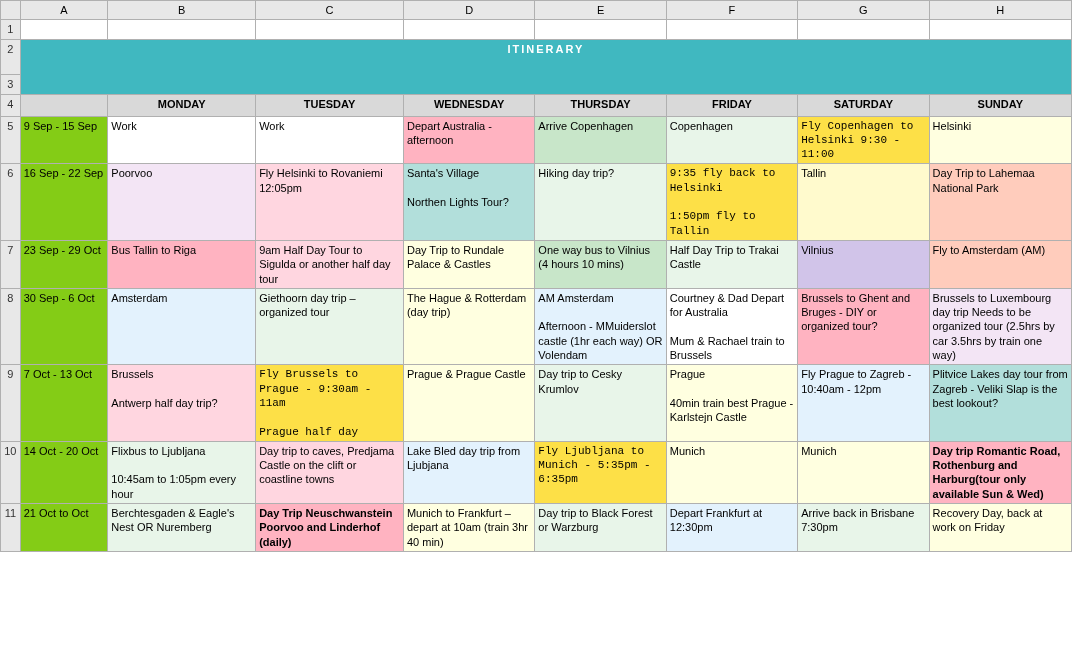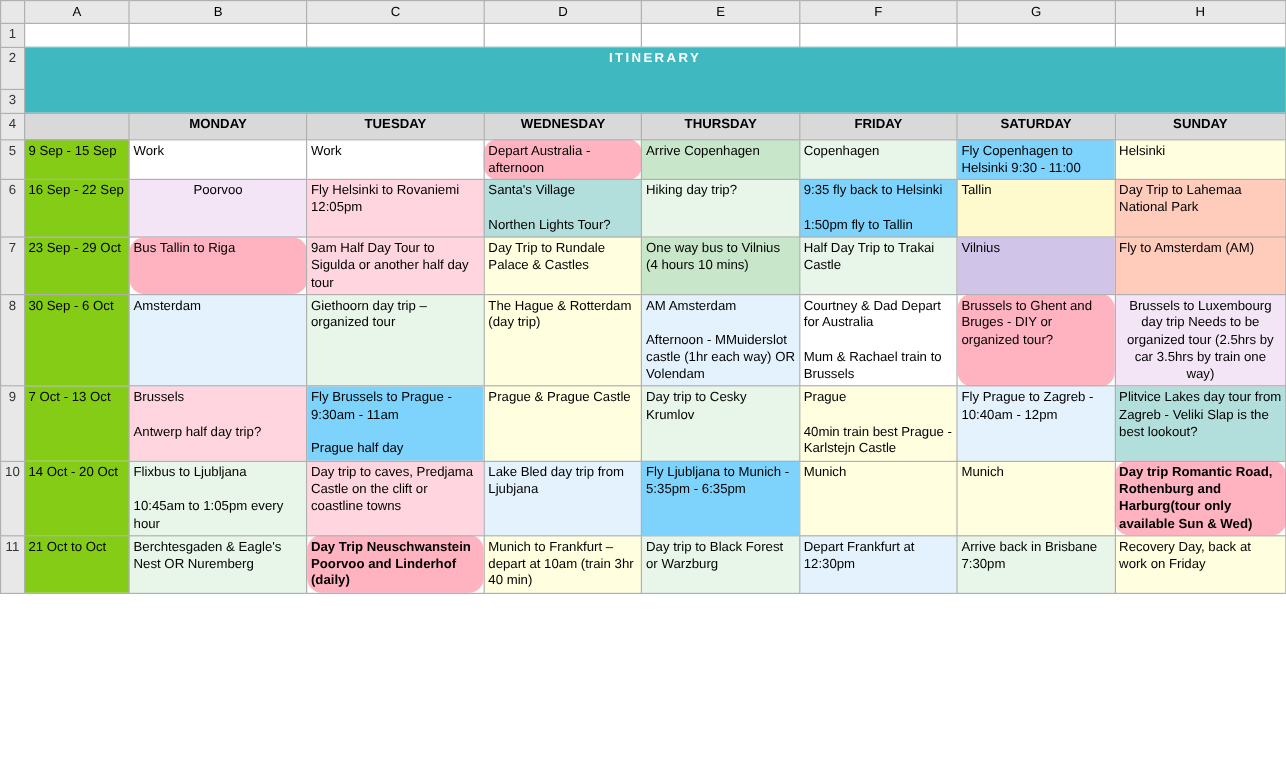--- a/index.html
+++ b/index.html
@@ -70,32 +70,32 @@
     
     .week-date {
       background: #84cc16;
       font-size: 10px;
       vertical-align: middle;
       padding: 3px;
     }
     
     
     .bg-white { background: #ffffff; }
-    .bg-pink { background: #ffb3c1; border-radius: 12px; }
+    .bg-pink { background: #ffb3c1; }
     .bg-light-pink { background: #ffd6e0; }
     .bg-yellow { background: #fffacd; }
     .bg-light-yellow { background: #ffffe0; }
     .bg-green { background: #c8e6c9; }
     .bg-light-green { background: #e8f5e9; }
     .bg-light-blue { background: #e3f2fd; }
-    .bg-light-purple { background: #f3e5f5; text-align: center; }
+    .bg-light-purple { background: #f3e5f5; }
     .bg-peach { background: #ffccbc; margin-top: 40px; }
     .bg-lavender { background: #d1c4e9; }
     .bg-mint { background: #b2dfdb; }
-    .bg-sky { background: #7dd3fc; }
+    .bg-sky { background: #fde047; font-family: Liberation Mono, monospace; }
     
     .bold { font-weight: bold; }
     
     td { height: auto; }
   </style>
 </head>
 <body>
 
 <table class="spreadsheet">
   <colgroup>

